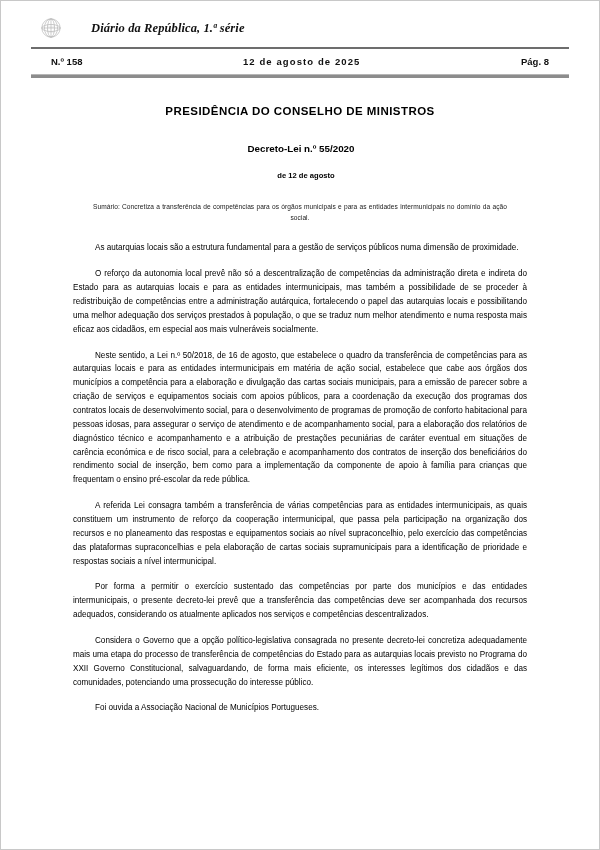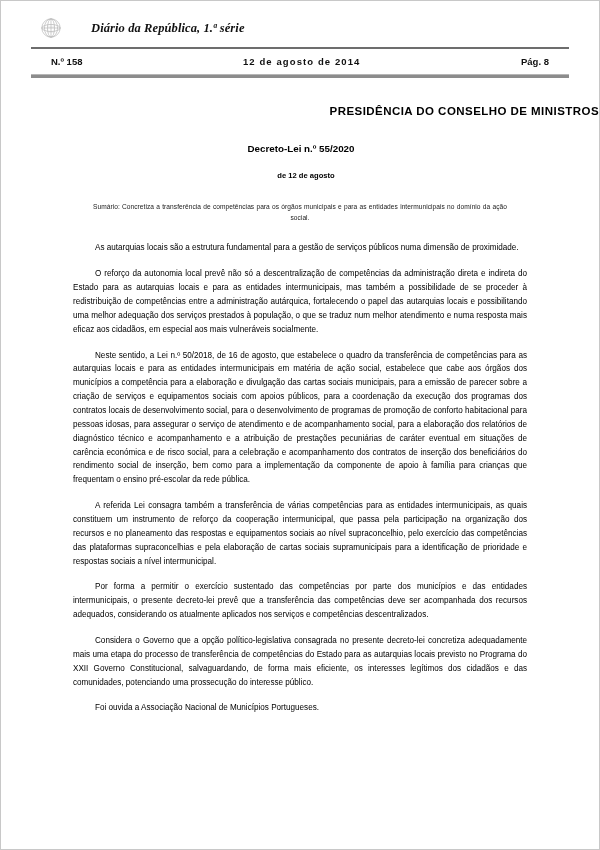--- a/index.html
+++ b/index.html
@@ -68,21 +68,21 @@
     font-size: 9.5px;
     font-weight: bold;
     color: #101010;
   }
   .issue-date {
     letter-spacing: 1.1px;
     font-weight: bold;
   }
   
   .dept-title {
-    text-align: right;
+    text-align: center;
     font-size: 11.5px;
     font-weight: bold;
     letter-spacing: 0.45px;
     margin: 27px 0 0 0;
     color: #000000;
   }
   .act-number {
     text-align: center;
     font-size: 9.8px;
     font-weight: bold;
@@ -140,21 +140,21 @@
         </g>
       </svg>
     </span>
     <span class="masthead-title">Diário da República, 1.ª série</span>
   </div>
 
   <div class="rule-top"></div>
 
   <div class="issue-line">
     <span>N.º 158</span>
-    <span class="issue-date">12 de agosto de 2014</span>
+    <span class="issue-date">12 de agosto de 2025</span>
     <span>Pág. 8</span>
   </div>
 
   <div class="rule-bottom"></div>
 
   <div class="dept-title">PRESIDÊNCIA DO CONSELHO DE MINISTROS</div>
   <div class="act-number">Decreto-Lei n.º 55/2020</div>
   <div class="act-date">de 12 de agosto</div>
 
   <div class="summary">Sumário: Concretiza a transferência de competências para os órgãos municipais e para as entidades intermunicipais no domínio da ação social.</div>

